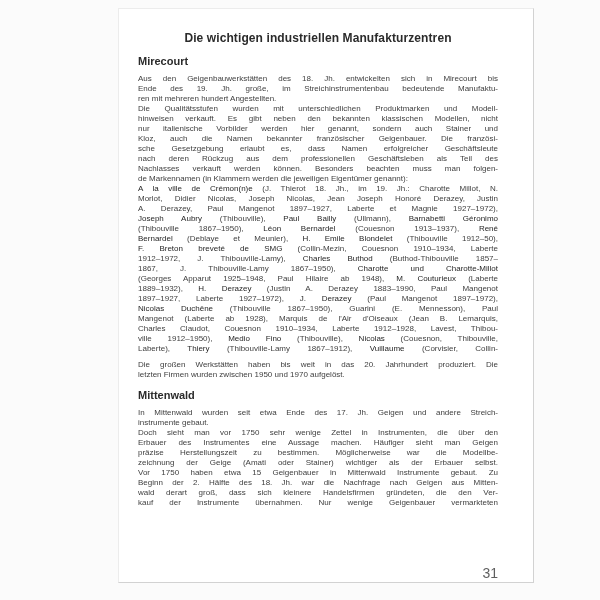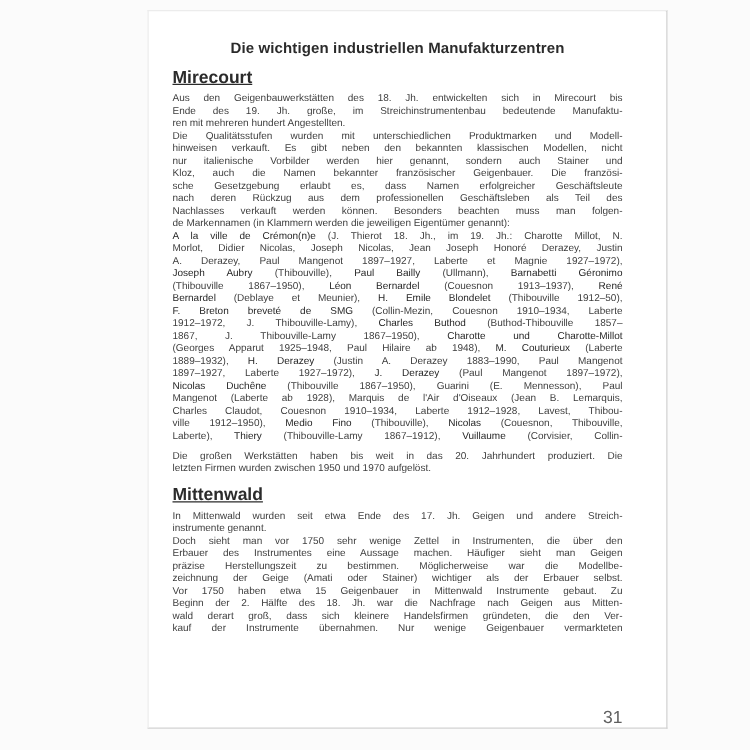--- a/index.html
+++ b/index.html
@@ -28,25 +28,24 @@
     margin-top: 22px;
     font-size: 12px;
     line-height: 15px;
     font-weight: bold;
     letter-spacing: 0.1px;
     text-align: center;
     color: #2b2b2b;
   }
   .sec-heading {
     margin: 10px 0 8px 0;
-    font-size: 14px;
+    font-size: 11px;
     line-height: 10px;
     font-weight: bold;
     color: #2b2b2b;
-    text-decoration: underline;
   }
   .block { margin: 0; }
   .line {
     font-size: 8px;
     line-height: 10px;
     color: #3e3e3e;
   }
   .line.just {
     text-align: justify;
     text-align-last: justify;
@@ -103,21 +102,21 @@
           </div>
           <div class="block" style="margin-top: 6px;">
             <div class="line just"><span>Die großen Werkstätten haben bis weit in das 20. Jahrhundert produziert. Die</span></div>
             <div class="line"><span>letzten Firmen wurden zwischen 1950 und 1970 aufgelöst.</span></div>
           </div>
         </div>
         <div>
           <div class="sec-heading">Mittenwald</div>
           <div class="block">
             <div class="line just"><span>In Mittenwald wurden seit etwa Ende des 17. Jh. Geigen und andere Streich-</span></div>
-            <div class="line"><span>instrumente genannt.</span></div>
+            <div class="line"><span>instrumente gebaut.</span></div>
             <div class="line just"><span>Doch sieht man vor 1750 sehr wenige Zettel in Instrumenten, die über den</span></div>
             <div class="line just"><span>Erbauer des Instrumentes eine Aussage machen. Häufiger sieht man Geigen</span></div>
             <div class="line just"><span>präzise Herstellungszeit zu bestimmen. Möglicherweise war die Modellbe-</span></div>
             <div class="line just"><span>zeichnung der Geige (Amati oder Stainer) wichtiger als der Erbauer selbst.</span></div>
             <div class="line just"><span>Vor 1750 haben etwa 15 Geigenbauer in Mittenwald Instrumente gebaut. Zu</span></div>
             <div class="line just"><span>Beginn der 2. Hälfte des 18. Jh. war die Nachfrage nach Geigen aus Mitten-</span></div>
             <div class="line just"><span>wald derart groß, dass sich kleinere Handelsfirmen gründeten, die den Ver-</span></div>
             <div class="line just"><span>kauf der Instrumente übernahmen. Nur wenige Geigenbauer vermarkteten</span></div>
           </div>
         </div>

